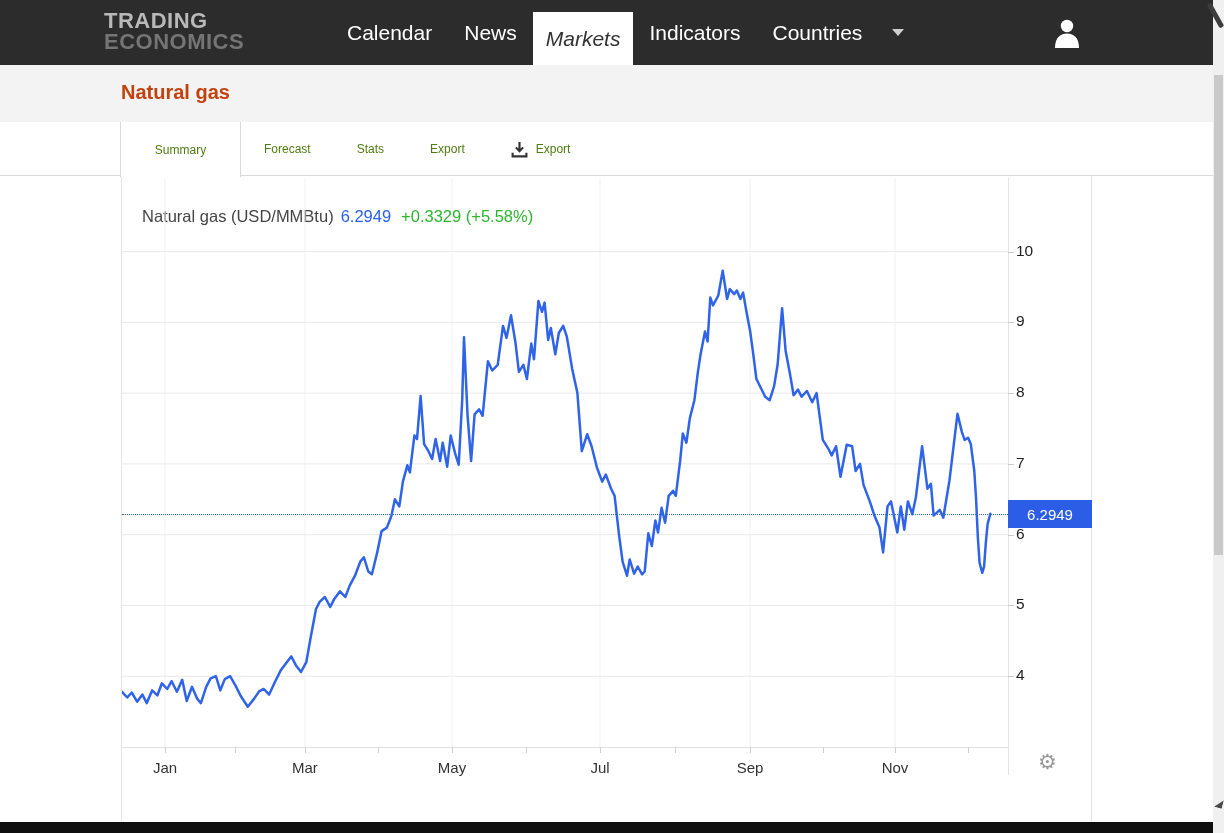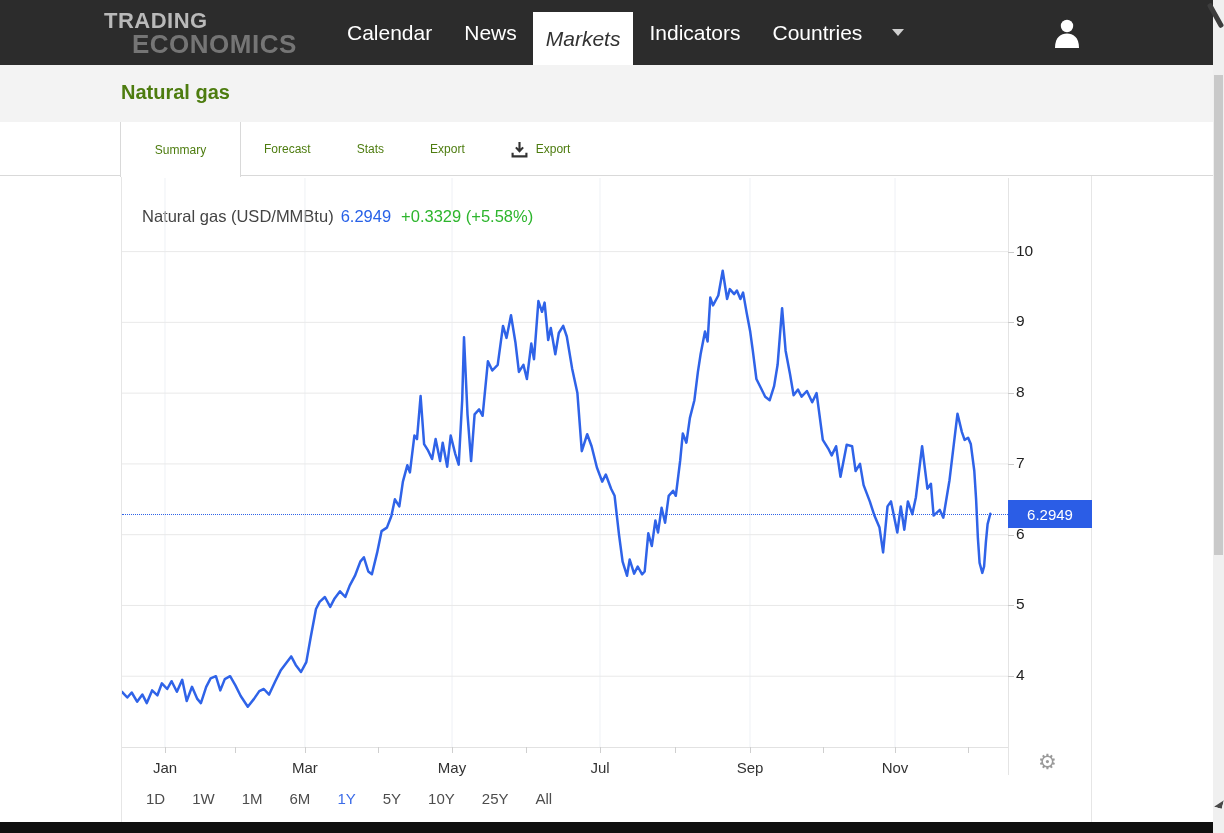--- a/index.html
+++ b/index.html
@@ -4,31 +4,31 @@
 <style>
   * { margin:0; padding:0; box-sizing:border-box; }
   html,body { width:1224px; height:833px; overflow:hidden; background:#fff;
     font-family:"Liberation Sans", sans-serif; }
   #canvas { position:relative; width:975px; height:833px; background:#fff; }
 
   
   .navbar { position:absolute; left:0; top:0; width:1213px; height:65px; background:#2c2c2c; }
   .logo { position:absolute; left:104px; top:11px; line-height:0.95; cursor:pointer; }
   .logo .l1 { font-size:22px; font-weight:bold; color:#b9b9b9; letter-spacing:0.5px; }
-  .logo .l2 { font-size:26px; font-weight:bold; color:#757575; letter-spacing:0.5px;margin-left:28px; }
+  .logo .l2 { font-size:22px; font-weight:bold; color:#757575; letter-spacing:0.5px; }
   .nav-menu { position:absolute; left:331px; top:0; height:65px; display:flex; align-items:stretch; }
   .nav-item { display:flex; align-items:center; padding:0 16px; font-size:21px; color:#fff; cursor:pointer; }
   .nav-item.active { background:#fff; color:#333; padding:0 13px; margin-top:12px; height:53px;font-style:italic; }
   .nav-caret { width:0; height:0; border-left:6px solid transparent; border-right:6px solid transparent;
     border-top:7px solid #cfcfcf; align-self:center; margin-left:14px; cursor:pointer; }
   .user-icon { position:absolute; left:1053px; top:18px; width:28px; height:30px; cursor:pointer; }
 
   
   .title-bar { position:absolute; left:0; top:65px; width:1213px; height:57px; background:#f3f3f3; }
-  .page-title { position:absolute; left:121px; top:16px; font-size:20px; font-weight:bold; color:#4d7c0f; }
+  .page-title { position:absolute; left:121px; top:16px; font-size:20px; font-weight:bold; color:#c2410c; }
 
   
   .tab-bar { position:absolute; left:0; top:122px; width:1213px; height:54px; background:#fff;
     border-bottom:1px solid #d9d9d9; }
   .tabs { position:absolute; left:120px; top:0; height:54px; display:flex; }
   .tab { display:flex; align-items:center; gap:8px; padding:0 23px; font-size:12px; color:#4d7c0f;
     cursor:pointer; height:54px; }
   .tab.active { width:121px; justify-content:center; padding:0; border-left:1px solid #d9d9d9;
     border-right:1px solid #d9d9d9; background:#fff; height:55px; z-index:2; }
 
@@ -170,31 +170,20 @@
       <div class="x-tick" style="left: 378.497px;"></div>
       <div class="x-tick" style="left: 526.016px;"></div>
       <div class="x-tick" style="left: 674.997px;"></div>
       <div class="x-tick" style="left: 822.516px;"></div>
       <div class="x-tick" style="left: 967.687px;"></div>
     </div>
 
   <div class="last-price-line" style="top: 514px;"></div>
   <div class="price-flag" style="top: 500px; background: rgb(43, 93, 230);">6.2949</div>
 
-  <div class="range-bar">
-      <div class="range-btn">1D</div>
-      <div class="range-btn">1W</div>
-      <div class="range-btn">1M</div>
-      <div class="range-btn">6M</div>
-      <div class="range-btn active">1Y</div>
-      <div class="range-btn">5Y</div>
-      <div class="range-btn">10Y</div>
-      <div class="range-btn">25Y</div>
-      <div class="range-btn">All</div>
-    </div>
   <div class="gear">⚙</div>
 
   <div class="scrollbar">
     <div class="scroll-thumb"></div>
   </div>
   <div class="cursor-artifact"></div>
   <div class="corner-artifact"></div>
   <div class="bottom-bar"></div>
 </div>
 

